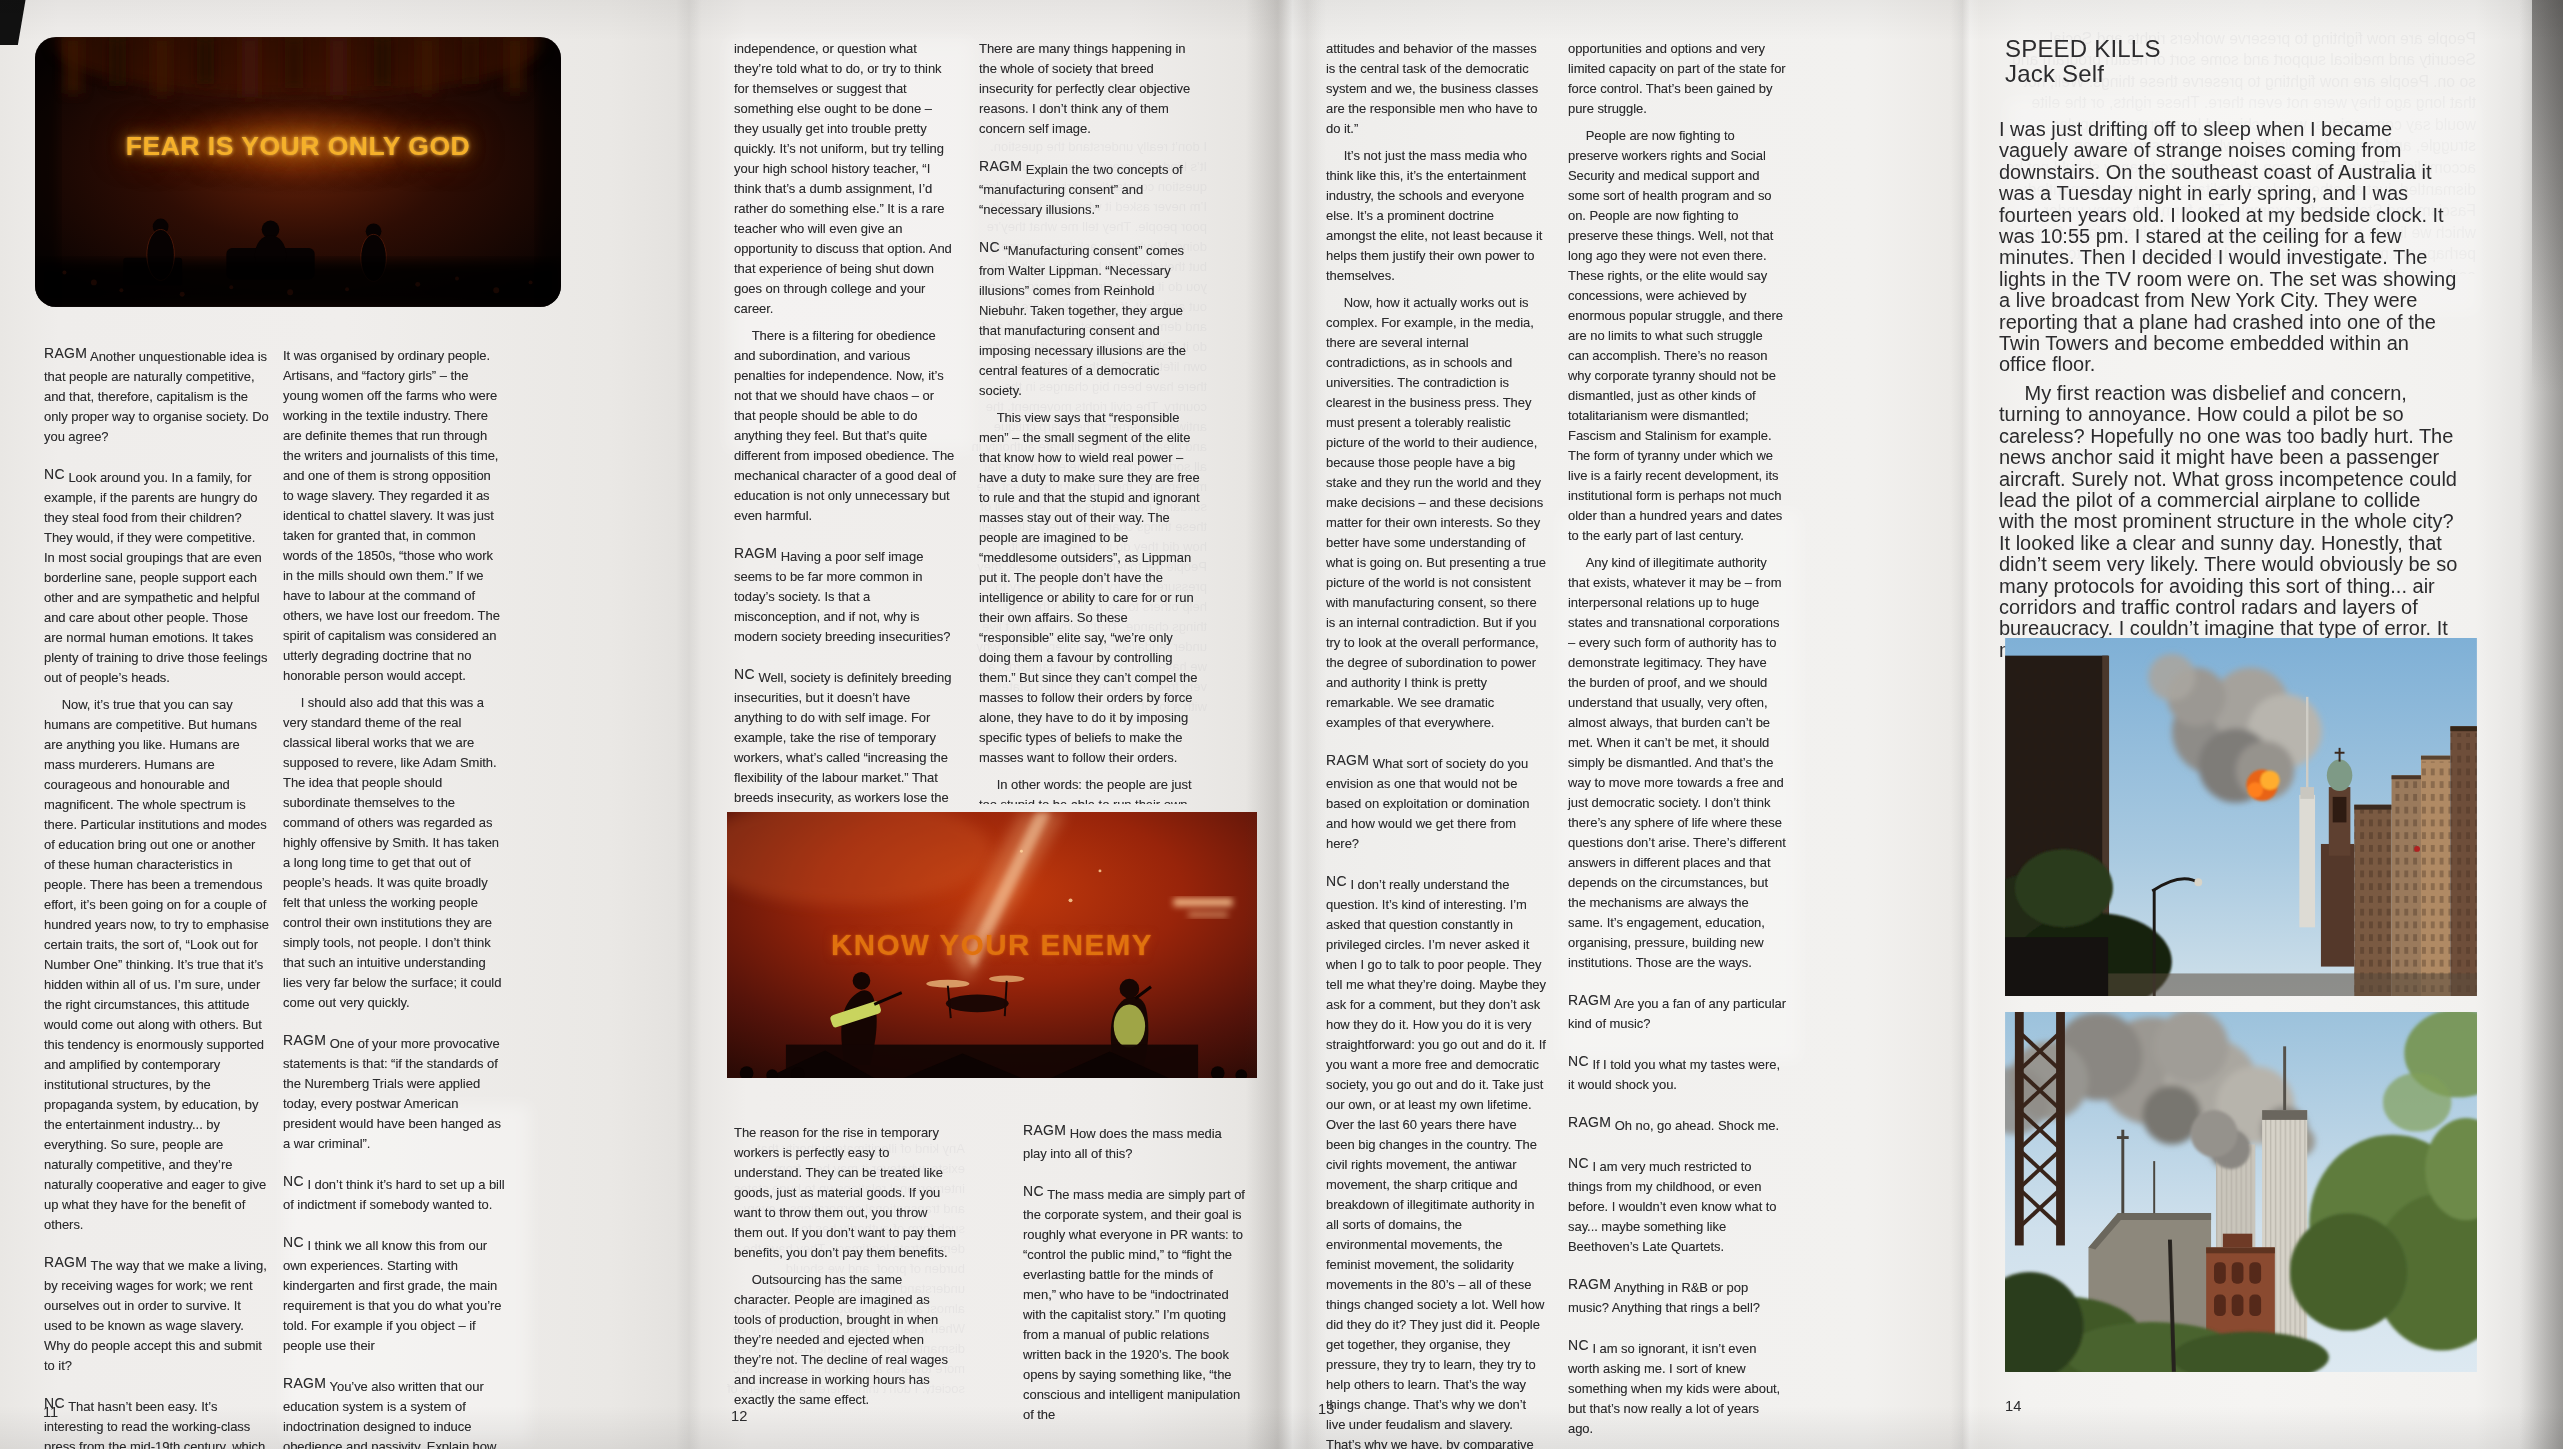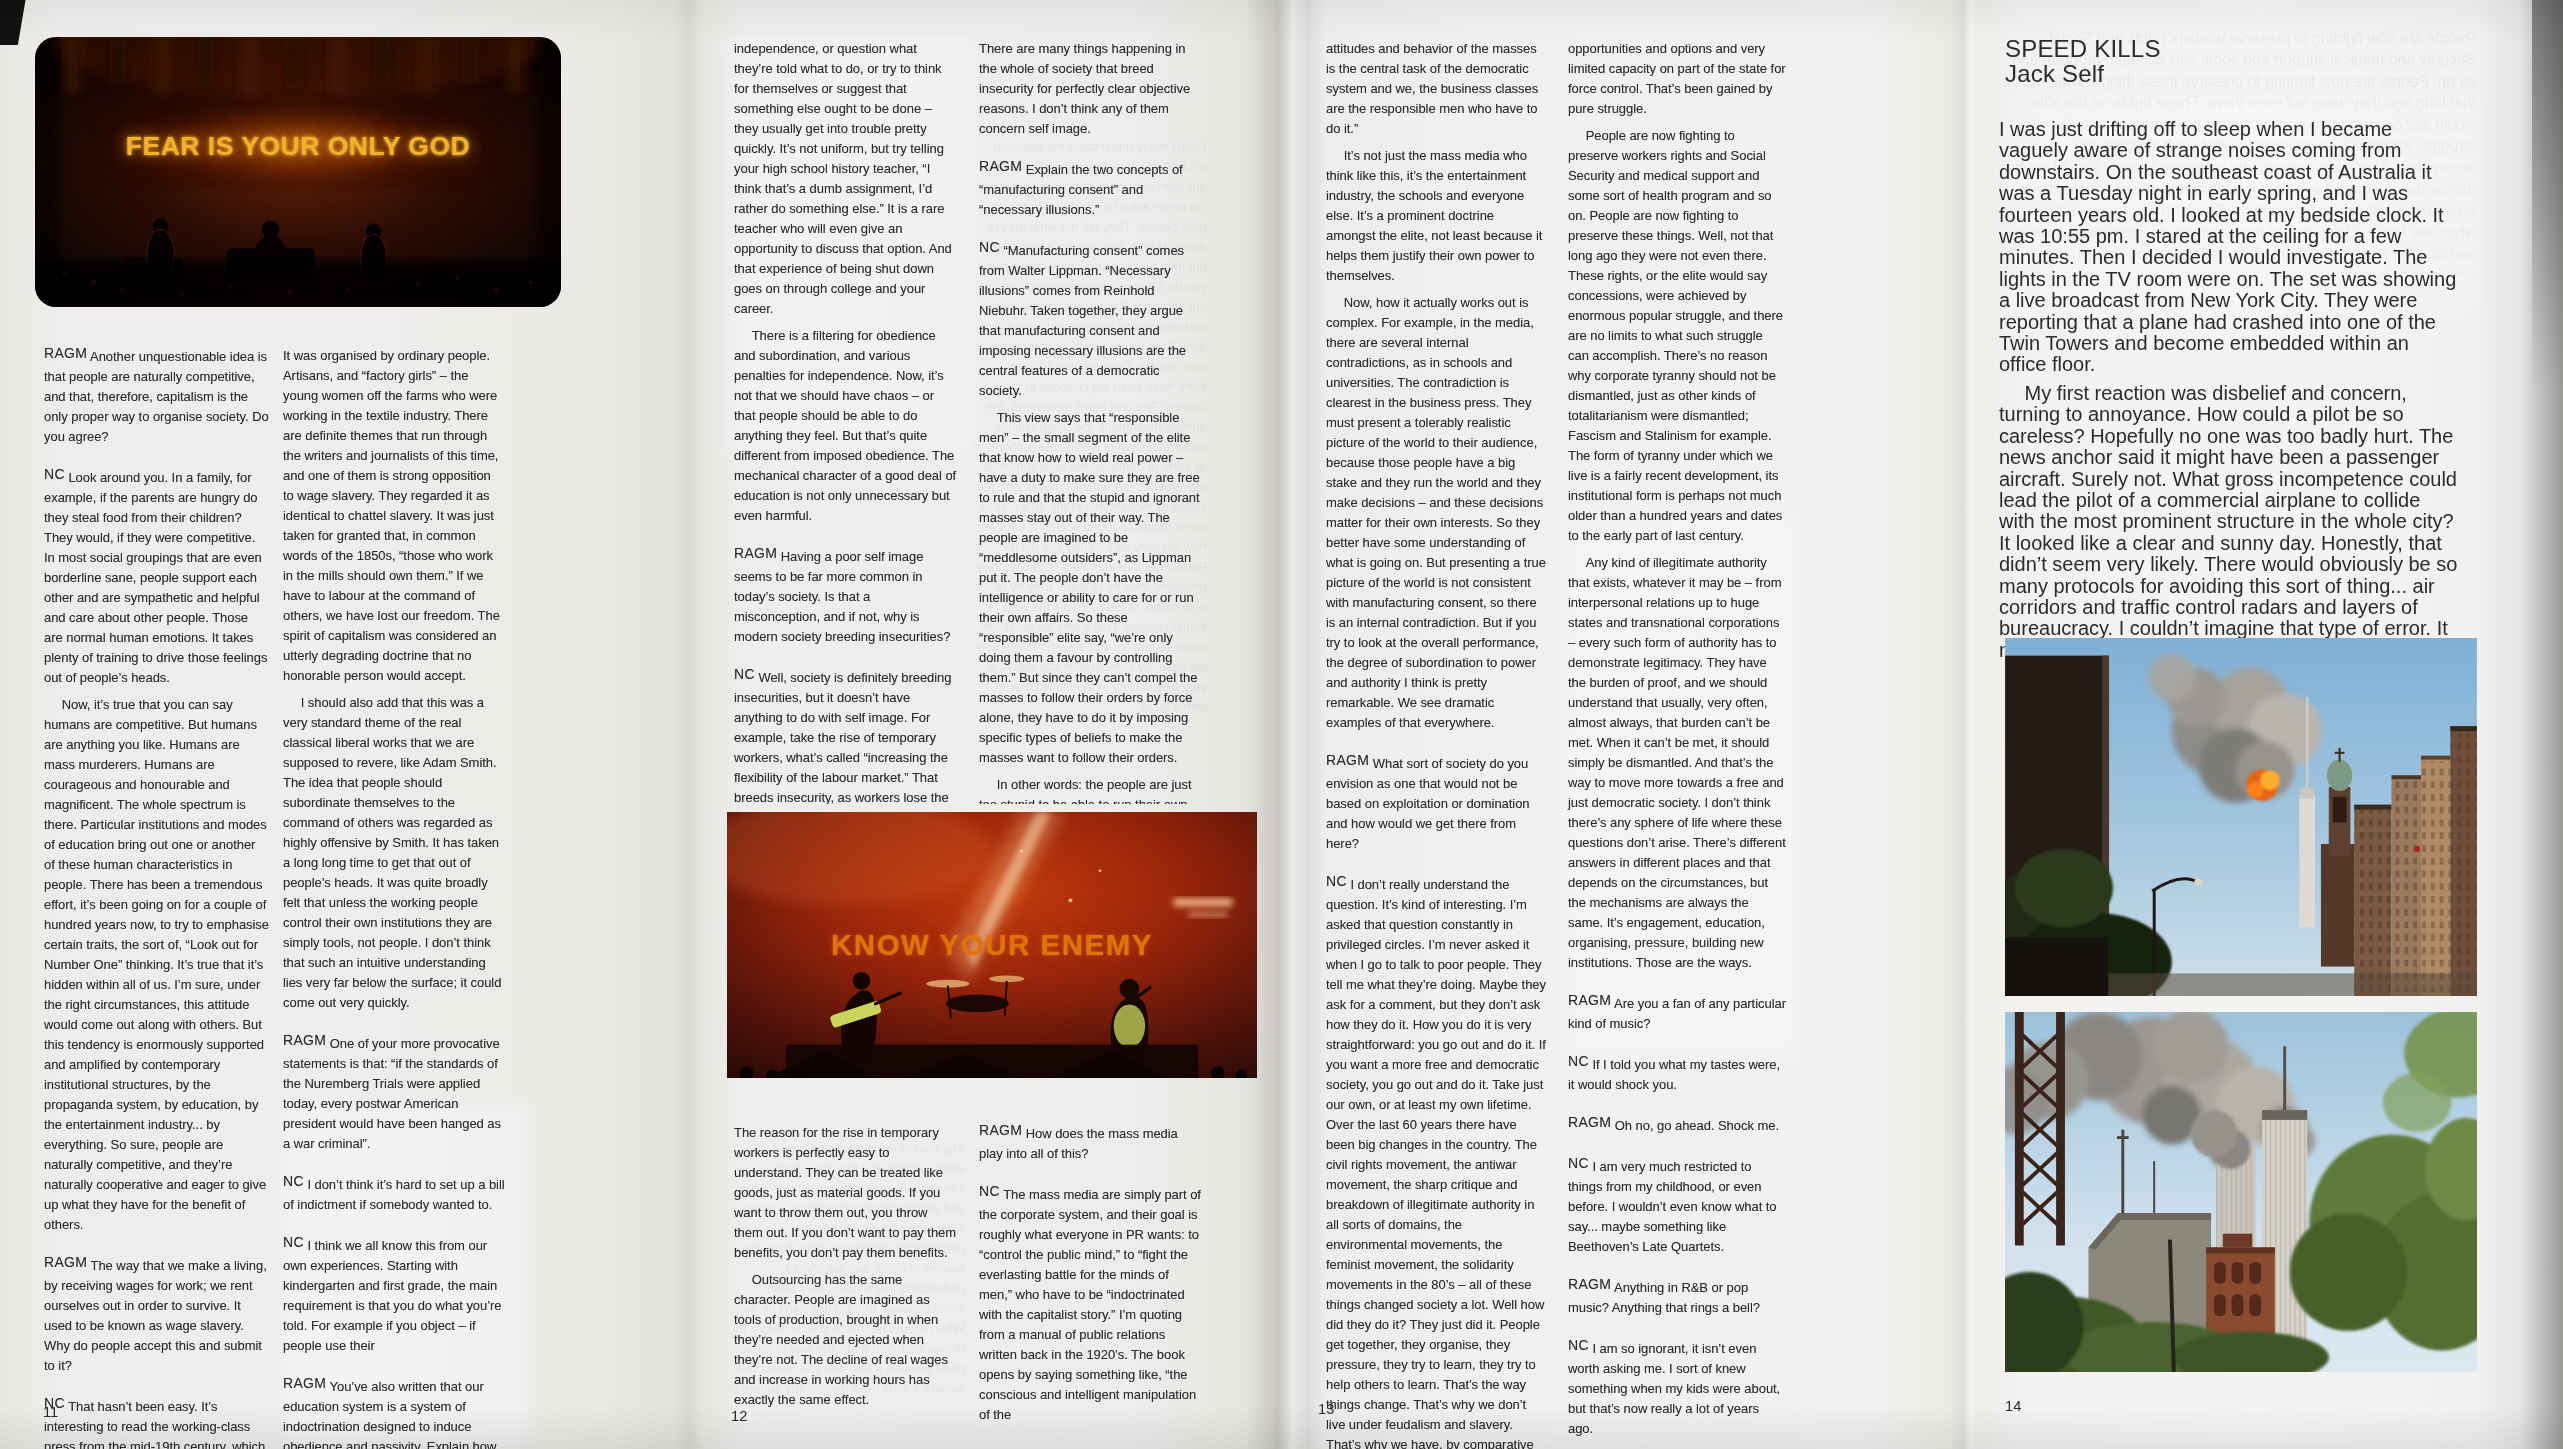--- a/index.html
+++ b/index.html
@@ -223,21 +223,21 @@
       </svg>
       <div class="overlay">
         <span id="enemy-text">KNOW YOUR ENEMY</span>
       </div>
     </div>
 
     <div class="col" style="left:727px;top:1116px;width:238px;">
         <p class="para">The reason for the rise in temporary workers is perfectly easy to understand. They can be treated like goods, just as material goods. If you want to throw them out, you throw them out. If you don’t want to pay them benefits, you don’t pay them benefits.</p>
         <p class="para indent">Outsourcing has the same character. People are imagined as tools of production, brought in when they’re needed and ejected when they’re not. The decline of real wages and increase in working hours has exactly the same effect.</p>
       </div>
-    <div class="col" style="left:972px;top:1116px;width:236px;">
+    <div class="col" style="left:1016px;top:1116px;width:236px;">
         <p class="para"><span class="spk">RAGM</span> How does the mass media play into all of this?</p>
         <p class="para gap"><span class="spk">NC</span> The mass media are simply part of the corporate system, and their goal is roughly what everyone in PR wants: to “control the public mind,” to “fight the everlasting battle for the minds of men,” who have to be “indoctrinated with the capitalist story.” I’m quoting from a manual of public relations written back in the 1920’s. The book opens by saying something like, “the conscious and intelligent manipulation of the</p>
       </div>
     <div class="pagenum" style="left:731px;top:1408px;">12</div>
   </section>
 
   <section>
     <div class="col" style="left:1319px;top:32px;width:234px;">
         <p class="para">attitudes and behavior of the masses is the central task of the democratic system and we, the business classes are the responsible men who have to do it.”</p>
         <p class="para indent">It’s not just the mass media who think like this, it’s the entertainment industry, the schools and everyone else. It’s a prominent doctrine amongst the elite, not least because it helps them justify their own power to themselves.</p>

